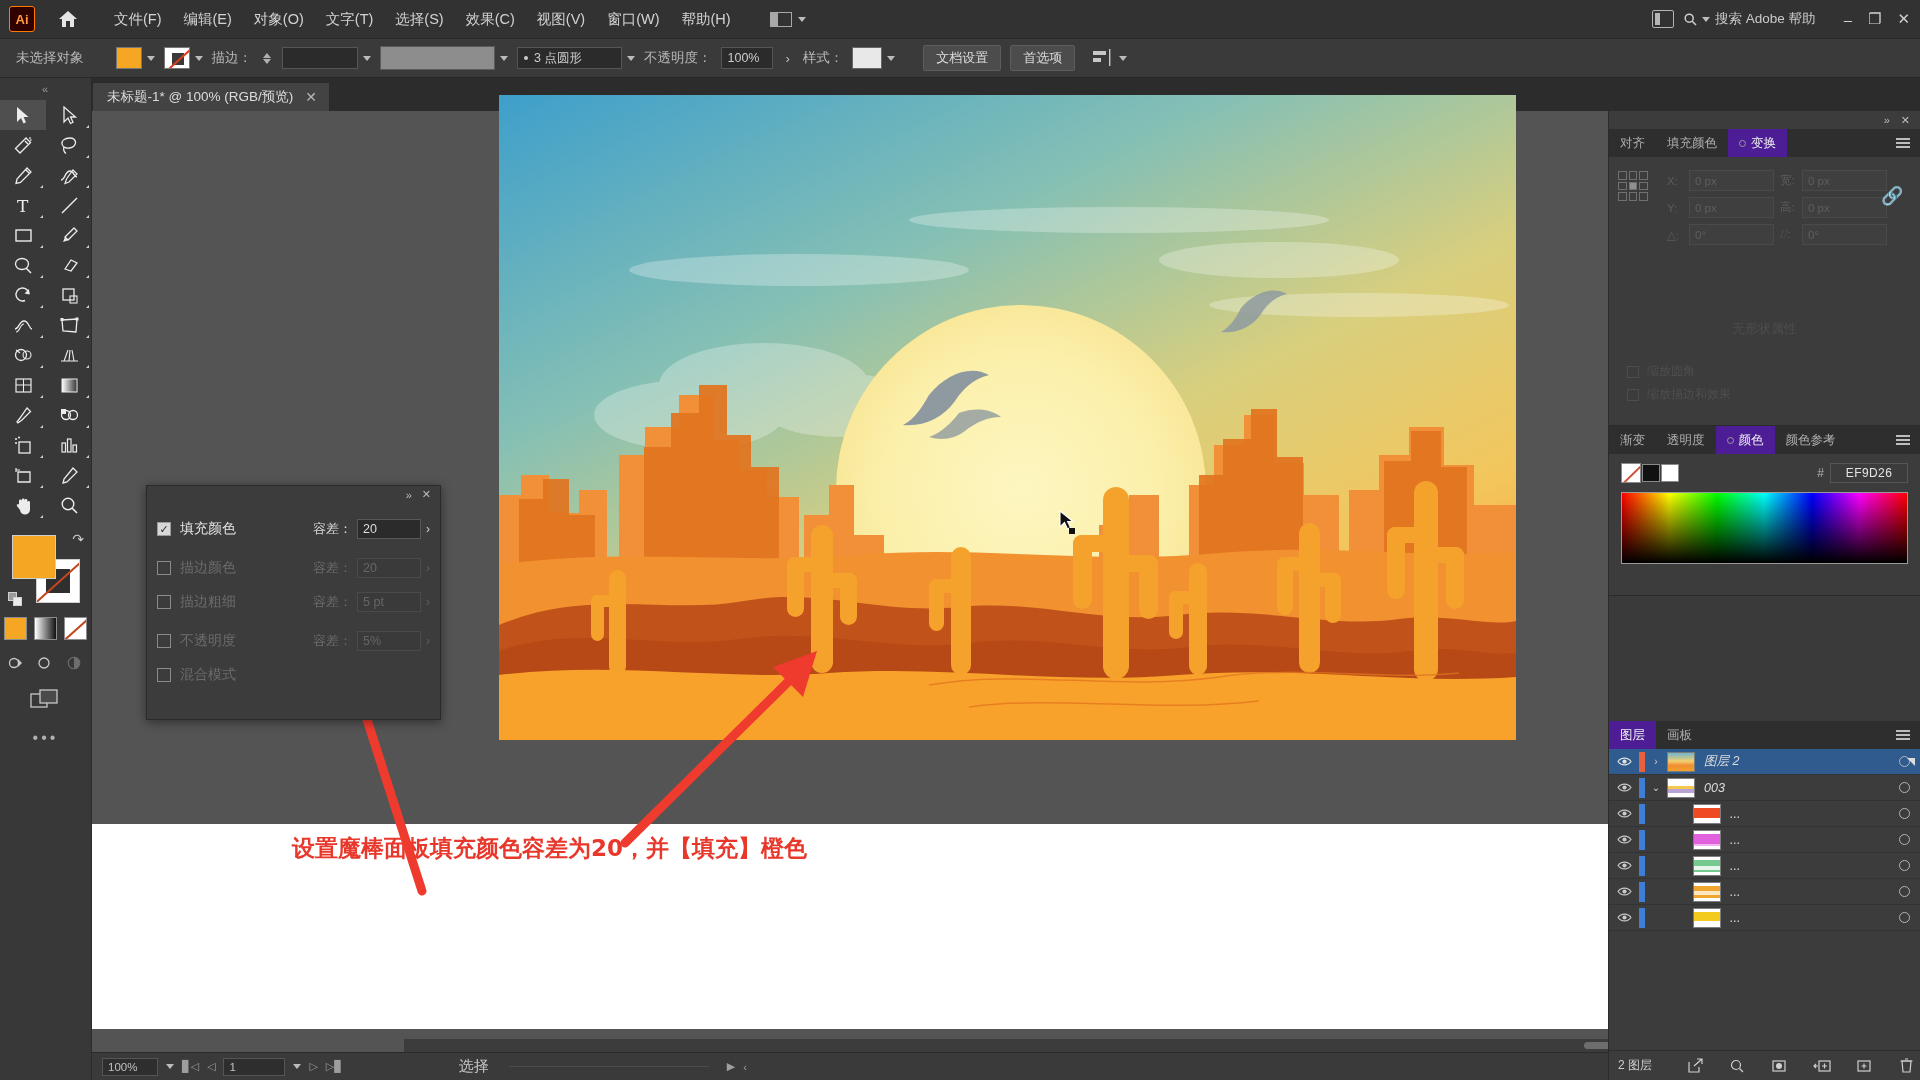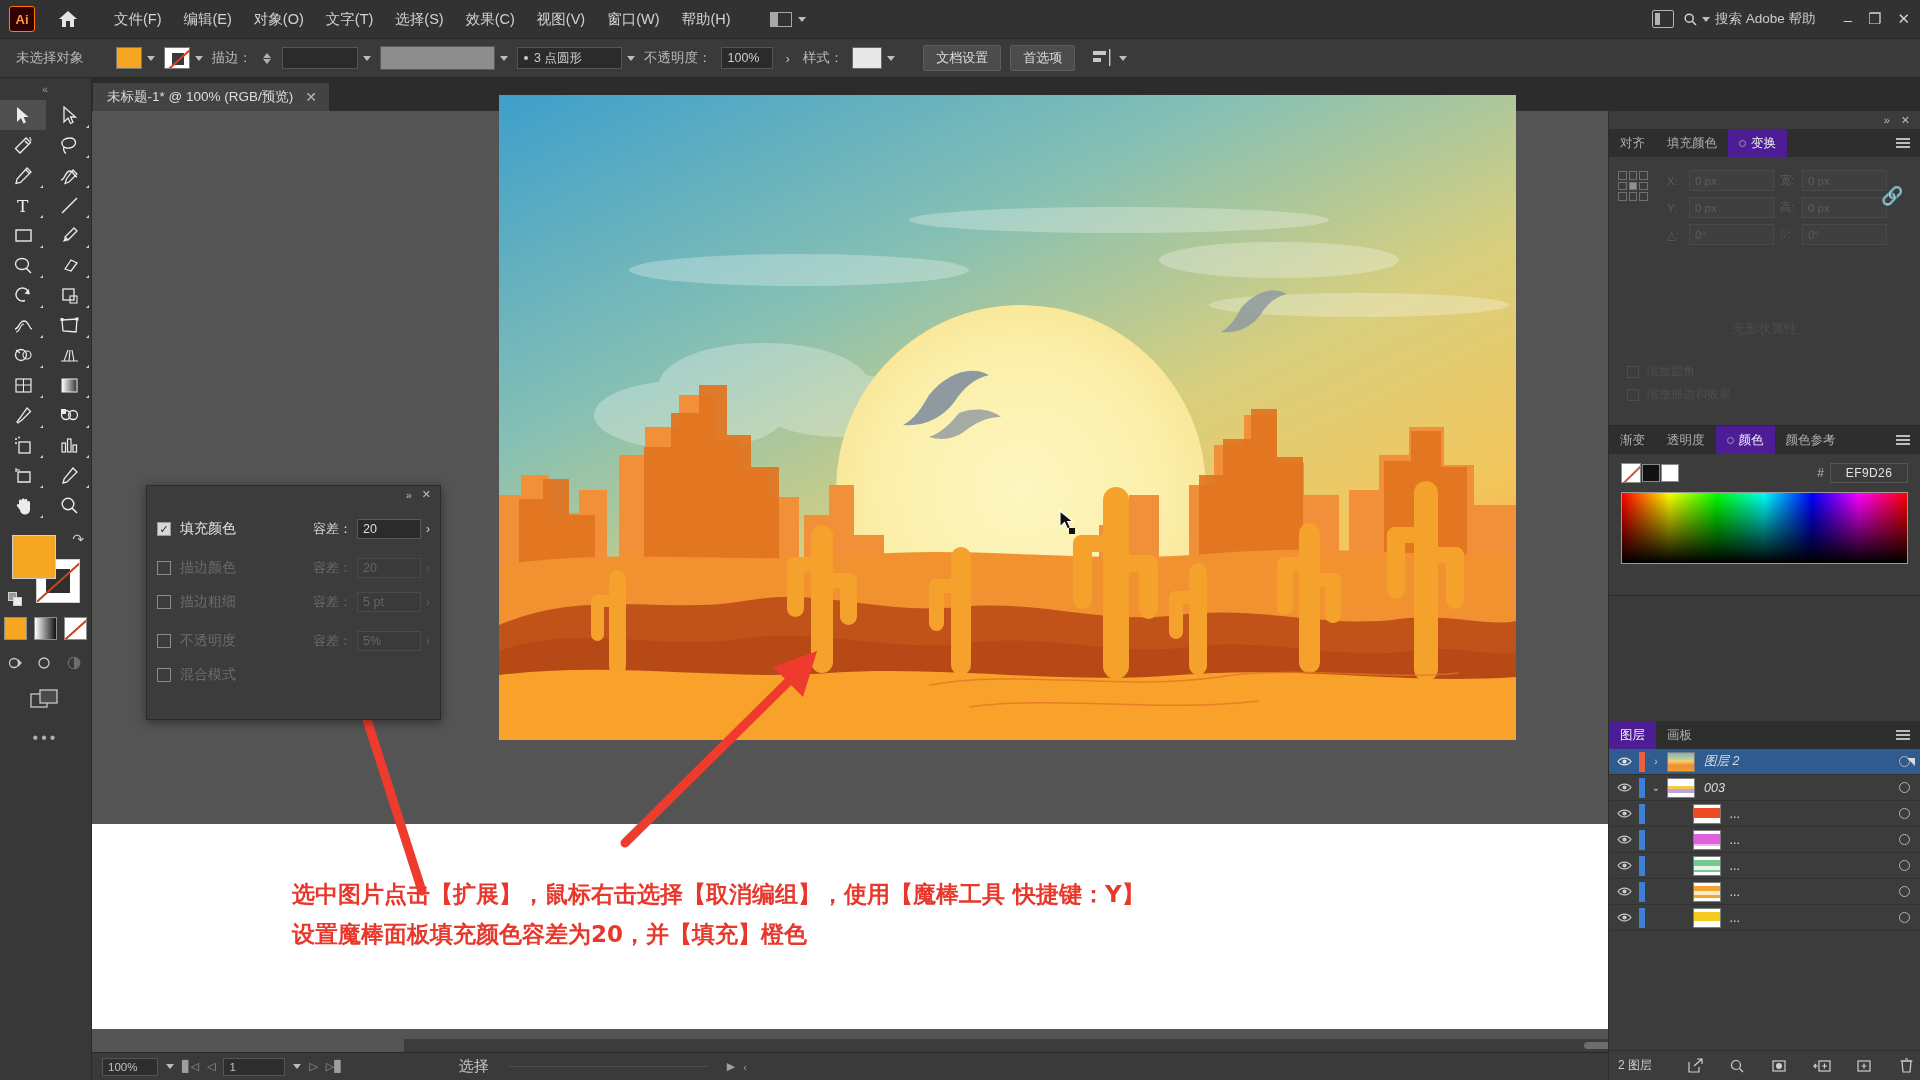--- a/index.html
+++ b/index.html
@@ -743,21 +743,20 @@
       </g>
     </svg>
   </div>
 
   <svg class="arrow" style="left:965px;top:398px;" width="30" height="30" viewBox="0 0 30 30">
     <path d="M3 2 L3 18 L7.5 13.5 L10.5 20 L13.5 18.6 L10.6 12.5 L16 12.5 Z" fill="#111" stroke="#fff" stroke-width="1.1"></path>
     <rect x="12" y="19" width="6" height="6" fill="#111"></rect>
   </svg>
 
   <div id="annot">
-    <div class="ln">选中图片点击【扩展】，鼠标右击选择【取消编组】，使用【魔棒工具 快捷键：Y】</div>
     <div class="ln">设置魔棒面板填充颜色容差为20，并【填充】橙色</div>
   </div>
 
   <svg class="arrow" style="left:230px;top:540px;" width="160" height="250" viewBox="0 0 160 250">
     <line x1="100" y1="240" x2="32" y2="28" stroke="#ef3b2e" stroke-width="9" stroke-linecap="round"></line>
     <path d="M27 4 L48 42 L10 46 Z" fill="#ef3b2e"></path>
   </svg>
   <svg class="arrow" style="left:525px;top:520px;" width="220" height="220" viewBox="0 0 220 220">
     <line x1="8" y1="212" x2="182" y2="40" stroke="#ef3b2e" stroke-width="9" stroke-linecap="round"></line>
     <path d="M200 20 L186 66 L156 36 Z" fill="#ef3b2e"></path>

